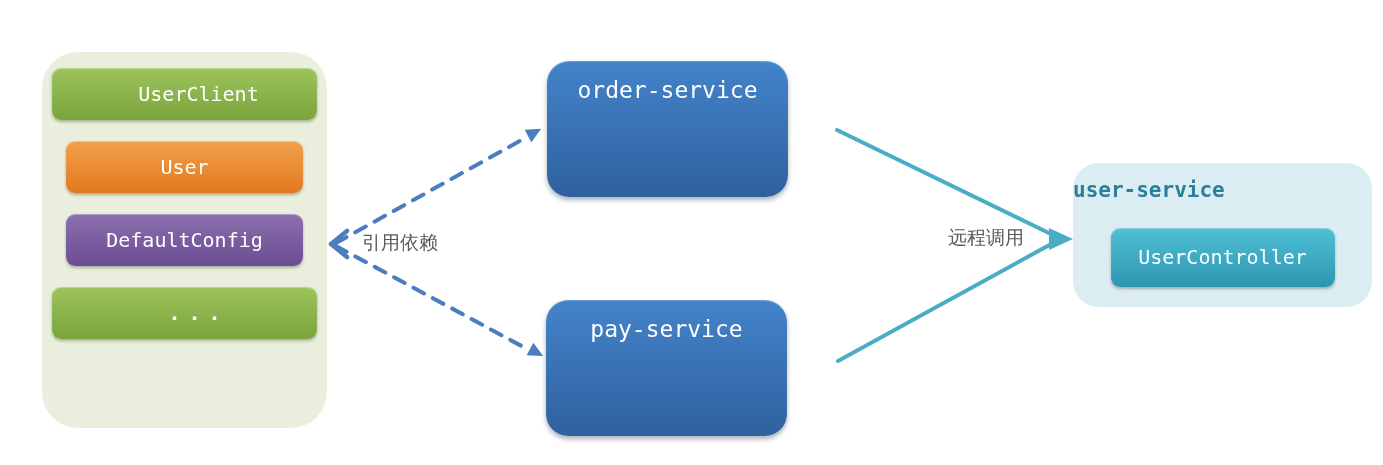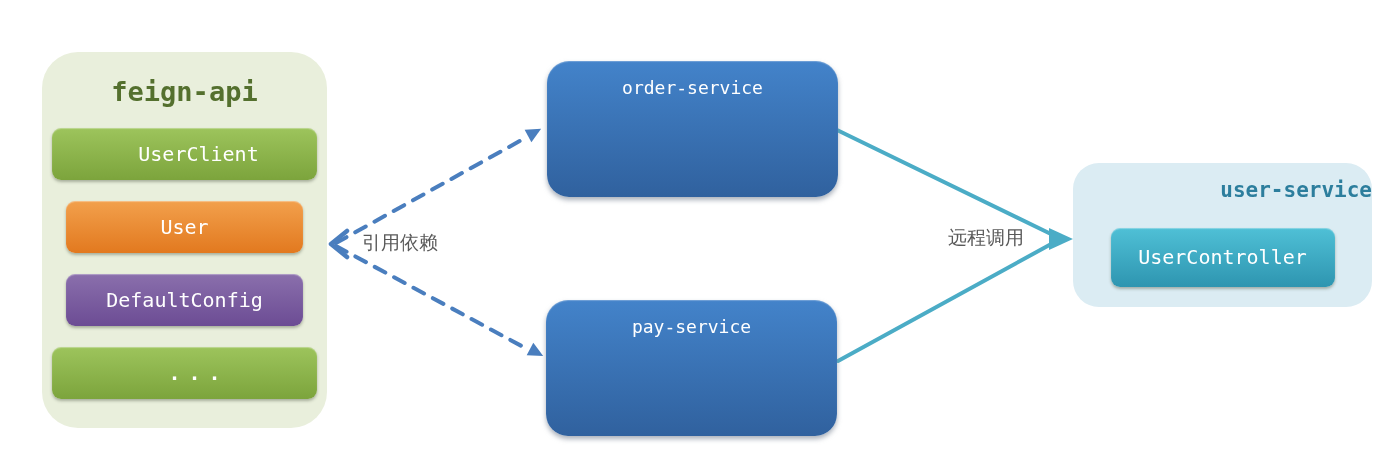--- a/index.html
+++ b/index.html
@@ -64,48 +64,48 @@
   }
   .chip.first { margin-top: 16px; }
   .chip.green  { background: linear-gradient(#9DC45C, #7CA43C); padding-left: 28px; }
   .chip.orange { background: linear-gradient(#F2A04C, #E2791F); }
   .chip.purple { background: linear-gradient(#8A6FAC, #6C4C94); }
   .chip.dots { letter-spacing: 8px; font-weight: bold; }
 
   
   .service {
     position: absolute;
-    width: 291px; height: 136px;
+    width: 241px; height: 136px;
     border-radius: 22px;
     background: linear-gradient(#4383CA, #30619E);
     box-shadow: inset 0 1px 1px rgba(255,255,255,0.25), 0 3px 5px rgba(125,135,150,0.65);
     text-align: center;
     color: #ffffff;
-    font-size: 18px;
+    font-size: 23px;
   }
   .service .service-label {
     display: block;
     padding-top: 16px;
   }
   .service.order { left: 547px; top: 61px; }
   .service.pay   { left: 546px; top: 300px; }
 
   
   .user-service-group {
     position: absolute;
     left: 1073px; top: 163px;
     width: 299px; height: 144px;
     background: #DBECF3;
     border-radius: 26px;
   }
   .us-title {
     margin-top: 13px;
     height: 28px;
     line-height: 28px;
-    text-align: right;
+    text-align: left;
     font-size: 21px;
     font-weight: bold;
     color: #2C7E9D;
   }
   .chip.teal {
     width: 224px;
     height: 59px;
     line-height: 59px;
     margin: 24px auto 0 auto;
     background: linear-gradient(#4FC0D6, #2E95B0);
@@ -134,21 +134,20 @@
     <polyline class="chev" points="347,231 331,244 347,257" stroke="#4A7EBE"></polyline>
     <polygon points="0,-7 15,0 0,7" transform="translate(528,136) rotate(-28.9)" fill="#4A7EBE"></polygon>
     <polygon points="0,-7 15,0 0,7" transform="translate(530,349) rotate(28.2)" fill="#4A7EBE"></polygon>
 
     <line class="solid-line" x1="837" y1="130" x2="1053" y2="235" stroke="#4BACC6"></line>
     <line class="solid-line" x1="838" y1="361" x2="1053" y2="243" stroke="#4BACC6"></line>
     <polygon points="1049,228 1073,239 1049,250" fill="#4BACC6"></polygon>
   </svg>
 
   <div class="feign-group">
-    <div class="feign-title">feign-api</div>
     <div class="chip green first">UserClient</div>
     <div class="chip orange">User</div>
     <div class="chip purple">DefaultConfig</div>
     <div class="chip green dots">...</div>
   </div>
 
   <div class="service order">
     <span class="service-label">order-service</span>
   </div>
   <div class="service pay">

